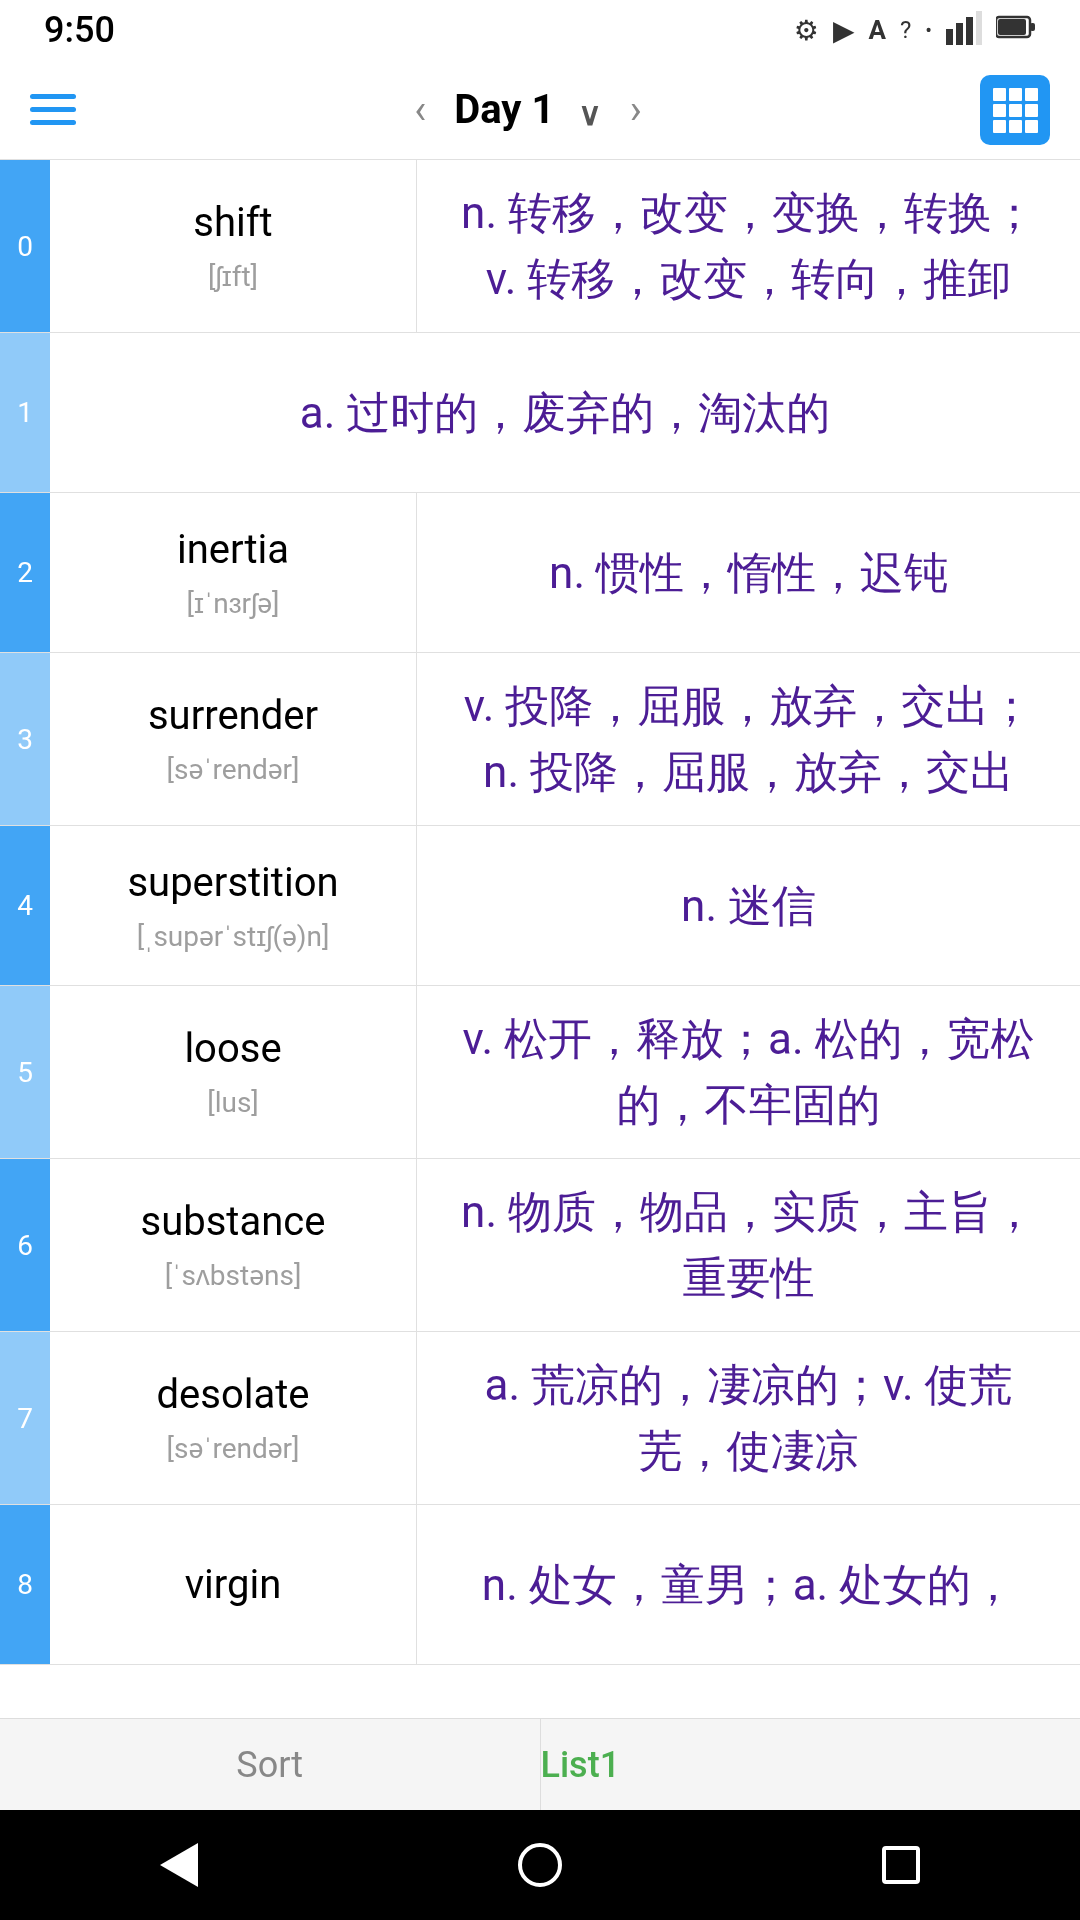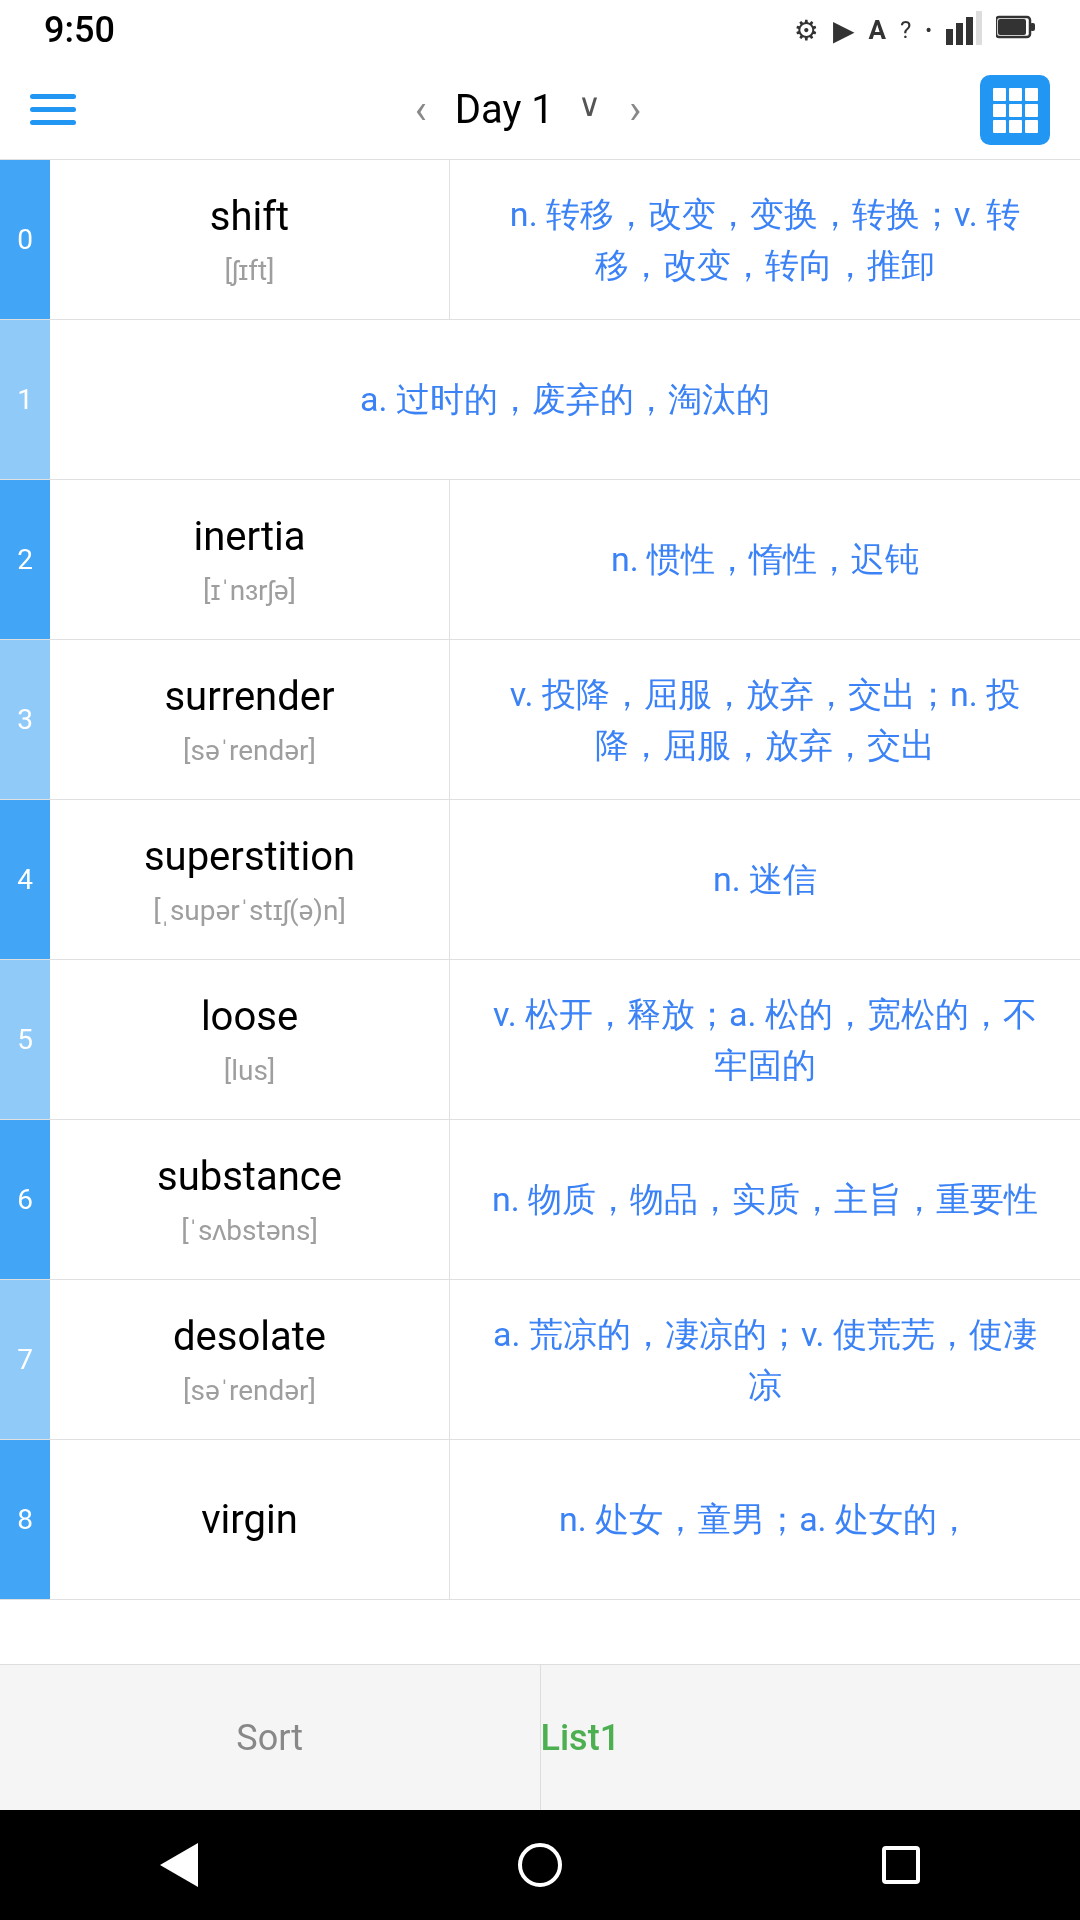--- a/index.html
+++ b/index.html
@@ -66,24 +66,24 @@
       gap: 18px;
     }
     .nav-arrow {
       font-size: 40px;
       color: #888;
       cursor: pointer;
       padding: 0 10px;
     }
     .nav-title {
       font-size: 40px;
-      font-weight: 400;
+      font-weight: 700;
       color: #000;
       display: flex;
-      align-items: flex-start;
+      align-items: flex-end;
       gap: 24px;
       cursor: pointer;
     }
     .nav-title-chevron {
       font-size: 32px;
       color: #555;
     }
     .nav-grid-icon {
       width: 70px;
       height: 70px;
@@ -118,21 +118,21 @@
       justify-content: center;
       color: #fff;
       font-size: 28px;
       font-weight: 400;
       flex-shrink: 0;
     }
     .row-index.light {
       background: #90CAF9;
     }
     .row-word {
-      width: 400px;
+      width: 367px;
       display: flex;
       flex-direction: column;
       align-items: center;
       justify-content: center;
       padding: 20px 10px;
       border-right: 1px solid #e0e0e0;
       flex-shrink: 0;
     }
     .word-text {
       font-size: 40px;
@@ -145,29 +145,29 @@
       color: #9e9e9e;
       margin-top: 14px;
       text-align: center;
     }
     .row-definition {
       flex: 1;
       display: flex;
       align-items: center;
       justify-content: center;
       padding: 20px 30px;
-      font-size: 34px;
-      color: #3b82f6;
+      font-size: 44px;
+      color: #4c1d95;
       text-align: center;
       line-height: 1.5;
     }
 
     
     .bottom-tabs {
-      height: 146px;
+      height: 92px;
       background: #f5f5f5;
       border-top: 1px solid #ddd;
       display: flex;
       align-items: stretch;
     }
     .tab-sort {
       flex: 1;
       display: flex;
       align-items: center;
       justify-content: center;

